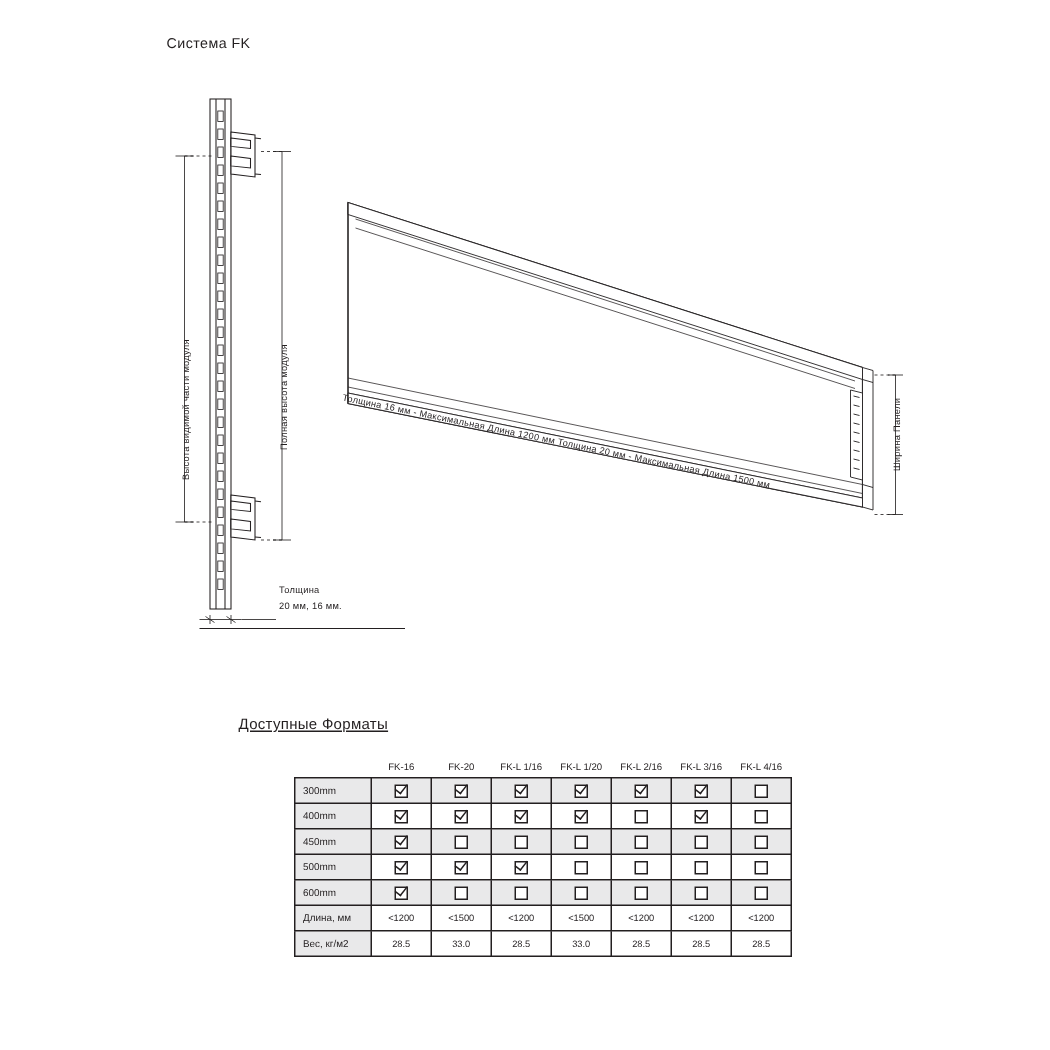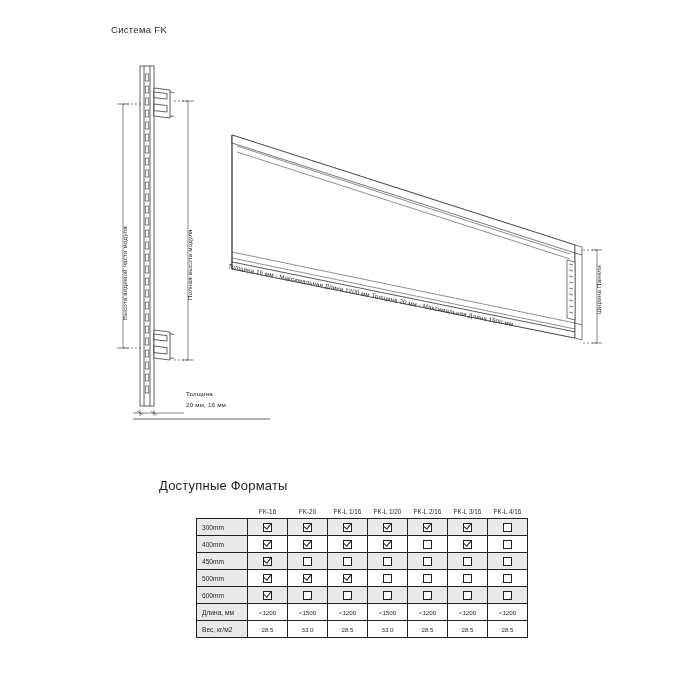--- a/index.html
+++ b/index.html
@@ -55,22 +55,23 @@
     letter-spacing: 0.2px;
     line-height: 1.5;
   }
   .rot90 { transform: rotate(-90deg); }
 
   
   #formats-caption {
     position: absolute;
     left: 159px;
     top: 478px;
-    font-size: 13px;
+    font-size: 10px;
     letter-spacing: 0.2px;
+    text-decoration: underline;
   }
   table.fmt {
     position: absolute;
     left: 196px;
     top: 494px;
     border-collapse: collapse;
     font-size: 6.6px;
   }
   table.fmt th, table.fmt td {
     padding: 0;

